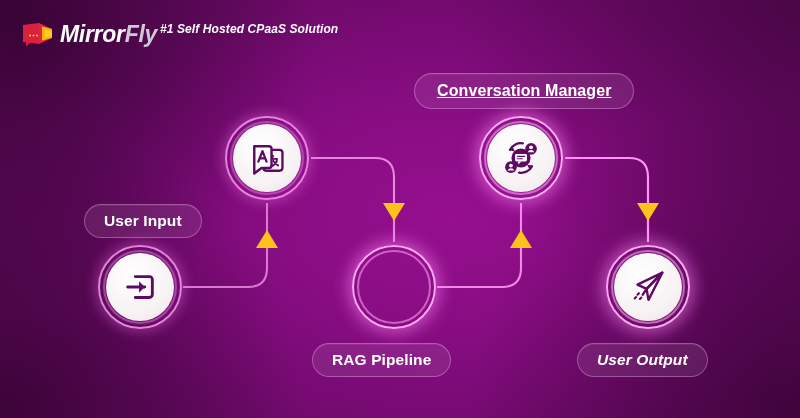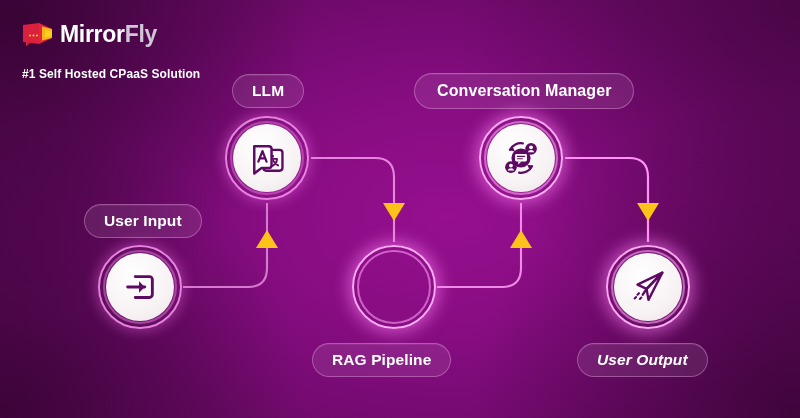--- a/index.html
+++ b/index.html
@@ -18,21 +18,21 @@
     content:"";position:absolute;inset:0;
     background:
       radial-gradient(circle at 2% 4%, rgba(40,2,38,.72) 0%, rgba(40,2,38,0) 34%),
       radial-gradient(circle at 99% 99%, rgba(45,2,42,.68) 0%, rgba(45,2,42,0) 36%),
       radial-gradient(circle at 1% 98%, rgba(44,2,41,.70) 0%, rgba(44,2,41,0) 33%),
       radial-gradient(circle at 99% 2%, rgba(48,3,45,.50) 0%, rgba(48,3,45,0) 38%);
     pointer-events:none;
   }
 
   
-  .logo{position:absolute;left:22px;top:22px;display:flex;flex-direction:column;gap:20px;z-index:9;}
+  .logo{position:absolute;left:22px;top:22px;display:flex;flex-direction:row;gap:3px;z-index:9;font-style:italic;}
   .logo-row{display:flex;align-items:center;gap:7px;}
   .logo-mark{width:31px;height:25px;display:block;}
   .logo-word{font-size:23px;font-weight:700;letter-spacing:-.3px;line-height:1;}
   .logo-word .a{color:#ffffff;}
   .logo-word .b{color:#cfc6d6;font-weight:600;}
   .logo-tag{font-size:12px;font-weight:700;color:#ffffff;letter-spacing:.1px;white-space:nowrap;}
 
   
   .wires{position:absolute;inset:0;z-index:1;}
 
@@ -107,23 +107,22 @@
 
     <path d="M565 158 H629 Q648 158 648 177 V242" fill="none" stroke="#ff92f6" stroke-width="2.2"></path>
 
     <polygon points="267,230 256,248 278,248" fill="#ffc21a"></polygon>
     <polygon points="394,221 383,203 405,203" fill="#ffc21a"></polygon>
     <polygon points="521,230 510,248 532,248" fill="#ffc21a"></polygon>
     <polygon points="648,221 637,203 659,203" fill="#ffc21a"></polygon>
   </svg>
 
   <div class="pill" style="left:84px;top:204px;">User Input</div>
-  <div class="pill" style="left:232px;top:74px;">LLM</div>
   <div class="pill" style="left:312px;top:343px;">RAG Pipeline</div>
-  <div class="pill big" style="left:414px;top:73px;">Conversation Manager</div>
+  <div class="pill big" style="left:414px;top:73px;text-decoration:underline;">Conversation Manager</div>
   <div class="pill" style="left:577px;top:343px;font-style:italic;">User Output</div>
 
   <div class="node" style="left:98px;top:245px;">
     <div class="ring"></div>
     <div class="ring2"></div>
     <div class="disc">
       <svg width="38" height="38" viewBox="0 0 40 40">
         <path d="M15 9 H30 A3 3 0 0 1 33 12 V28 A3 3 0 0 1 30 31 H15" fill="none" stroke="#5e0a63" stroke-width="3" stroke-linecap="round" stroke-linejoin="round"></path>
         <path d="M7 20 H25" fill="none" stroke="#5e0a63" stroke-width="3" stroke-linecap="round"></path>
         <path d="M19 14 L25 20 L19 26 Z" fill="#5e0a63"></path>

